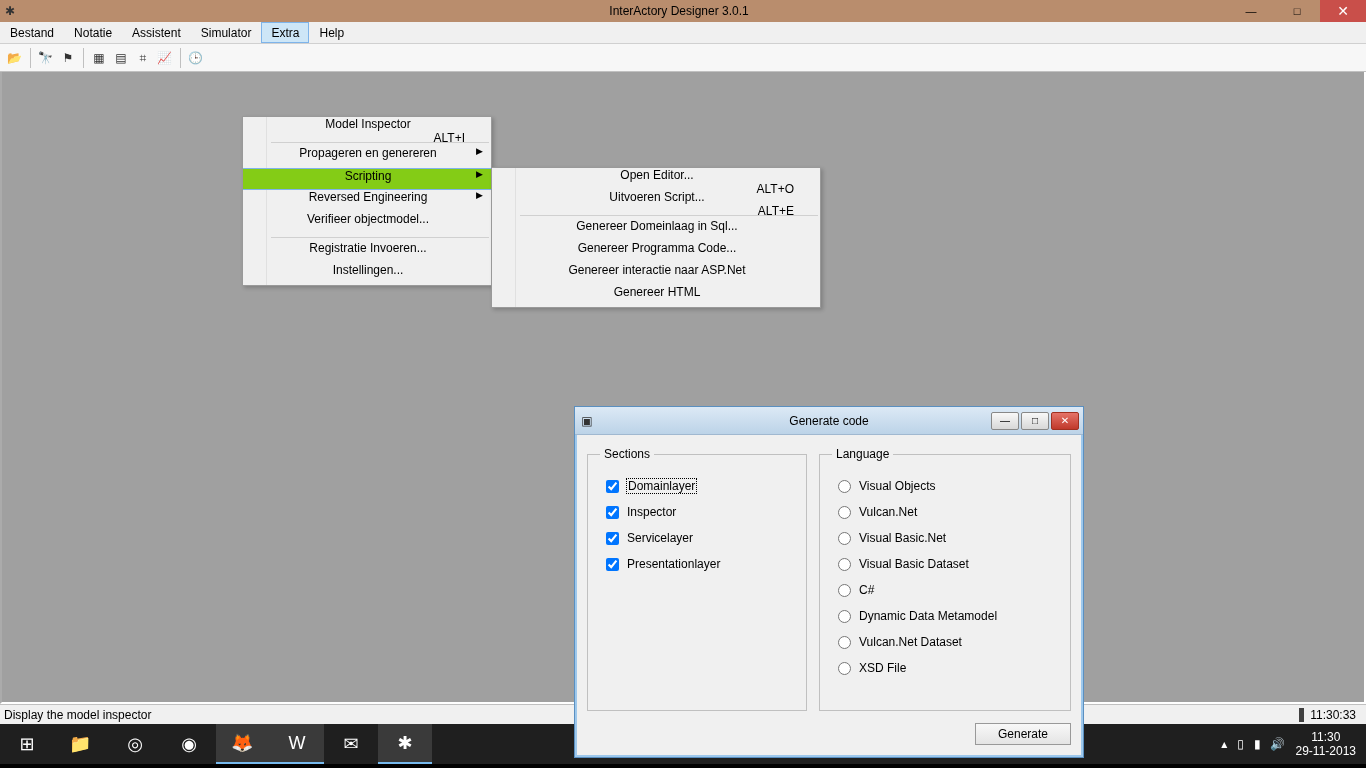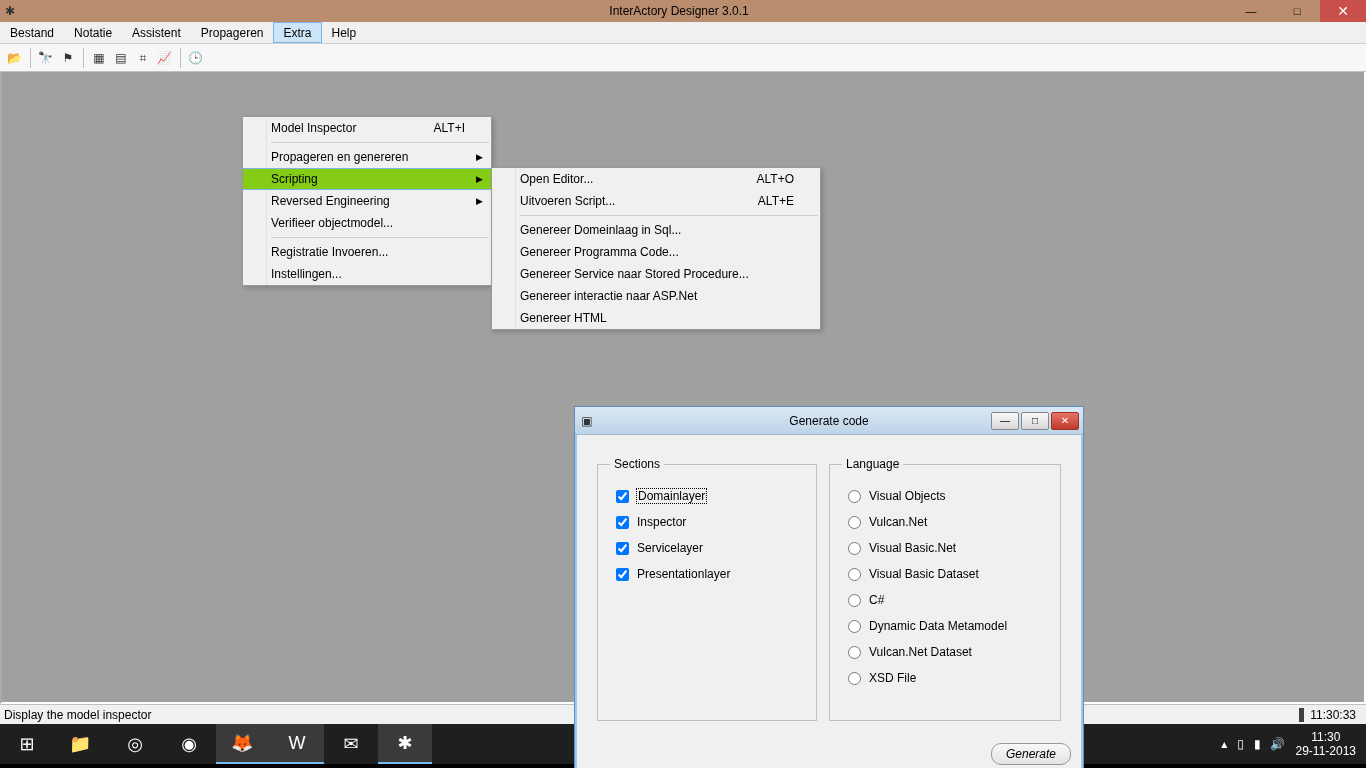--- a/index.html
+++ b/index.html
@@ -21,48 +21,48 @@
 
 .toolbar { height: 28px; background: #f7f7f7; border-bottom: 1px solid #c0c0c0; display: flex; align-items: center; padding: 0 4px; }
 .toolbar .tb-btn { width: 22px; height: 22px; display: flex; align-items: center; justify-content: center; color: #333; }
 .toolbar .sep { width: 1px; height: 20px; background: #c0c0c0; margin: 0 4px; }
 
 
 .workspace { position: relative; height: 632px; background: #a0a0a0; border: 2px inset #fff; border-top: none; }
 
 
 .menu-popup { position: absolute; background: #f0f0f0; border: 1px solid #999; box-shadow: 2px 2px 4px rgba(0,0,0,0.2); }
-.menu-popup .row { height: 22px; display: flex; align-items: center; padding: 0 26px 0 28px; position: relative; color: #000; white-space: nowrap; }
+.menu-popup .row { height: 22px; display: flex; align-items: center; padding: 0 26px 0 28px; position: relative; color: #000; white-space: nowrap; flex-direction: column; }
 .menu-popup .row .shortcut { margin-left: auto; padding-left: 40px; }
 .menu-popup .row .arrow { position: absolute; right: 8px; font-size: 9px; }
 .menu-popup .row.highlight { background: #84cc16; border-top: 1px solid #7eb4ea; border-bottom: 1px solid #7eb4ea; height: 22px; }
 .menu-popup .divider { height: 1px; background: #d0d0d0; margin: 3px 2px 3px 28px; }
 .menu-popup .gutter { position: absolute; left: 0; top: 0; bottom: 0; width: 24px; background: #f0f0f0; border-right: 1px solid #e0e0e0; }
 
 #menu-extra { left: 240px; top: 44px; width: 250px; }
 #menu-scripting { left: 489px; top: 95px; width: 330px; }
 
 
 .dialog { position: absolute; left: 572px; top: 334px; width: 510px; background: #f0f0f0; border: 1px solid #5a8fc0; box-shadow: 0 0 0 2px #9ec8ec inset; }
 .dialog .dlg-title { height: 28px; background: linear-gradient(#dce9f5,#bcd3e8); display: flex; align-items: center; position: relative; border-bottom: 1px solid #a0b8d0; }
 .dialog .dlg-title .dlg-icon { width: 24px; text-align: center; color: #333; }
 .dialog .dlg-title .dlg-caption { position: absolute; left: 0; right: 0; text-align: center; color: #000; pointer-events: none; }
 .dialog .dlg-title .dlg-controls { margin-left: auto; display: flex; gap: 2px; padding-right: 4px; }
 .dialog .dlg-title .dlg-btn { width: 28px; height: 18px; border: 1px solid #888; background: linear-gradient(#f8f8f8,#d8d8d8); border-radius: 2px; display: flex; align-items: center; justify-content: center; font-size: 10px; }
 .dialog .dlg-title .dlg-btn.close { background: linear-gradient(#e57368,#c0392b); color: #fff; border-color: #a03020; }
-.dialog .dlg-body { padding: 22px; display: flex; gap: 12px; }
+.dialog .dlg-body { padding: 12px; display: flex; gap: 12px; }
 .dialog fieldset { border: 1px solid #c0c0c0; padding: 10px 12px 14px 12px; }
 .dialog fieldset legend { padding: 0 4px; color: #000; }
 .dialog .fs-sections { width: 220px; height: 264px; }
 .dialog .fs-language { flex: 1; height: 264px; }
 .dialog .opt { display: flex; align-items: center; gap: 8px; margin: 8px 0 12px 6px; color: #000; }
 .dialog .opt input { margin: 0; }
 .dialog .dotted { outline: 1px dotted #000; outline-offset: 0; padding: 0 1px; }
 .dialog .dlg-footer { padding: 0 12px 12px 12px; display: flex; justify-content: flex-end; }
-.dialog .dlg-footer button { width: 80px; height: 22px; background: linear-gradient(#f8f8f8,#e4e4e4); border: 1px solid #999; border-radius: 10px; font-style: italic; }
+.dialog .dlg-footer button { width: 96px; height: 22px; background: linear-gradient(#f8f8f8,#e4e4e4); border: 1px solid #999; border-radius: 0; }
 
 
 .statusbar { height: 20px; background: #f0f0f0; border-top: 1px solid #c0c0c0; display: flex; align-items: center; padding: 0 4px; color: #000; }
 .statusbar .right { margin-left: auto; border-left: 5px solid #404040; padding: 0 6px; }
 
 
 .taskbar { height: 40px; background: #1f1f1f; display: flex; align-items: center; }
 .taskbar .task-btn { width: 54px; height: 40px; display: flex; align-items: center; justify-content: center; color: #fff; font-size: 18px; }
 .taskbar .task-btn.active { background: #3a3a3a; border-bottom: 2px solid #76b9ed; }
 .taskbar .tray { margin-left: auto; display: flex; align-items: center; color: #fff; gap: 10px; padding-right: 10px; font-size: 11px; }
@@ -78,21 +78,21 @@
     <div class="win-btn">—</div>
     <div class="win-btn">□</div>
     <div class="win-btn close">✕</div>
   </div>
 </div>
 
 <div class="menubar">
   <div class="menu-item">Bestand</div>
   <div class="menu-item">Notatie</div>
   <div class="menu-item">Assistent</div>
-  <div class="menu-item">Propageren</div>
+  <div class="menu-item">Simulator</div>
   <div class="menu-item active">Extra</div>
   <div class="menu-item">Help</div>
 </div>
 
 <div class="toolbar">
   <div class="tb-btn">📂</div>
   <div class="sep"></div>
   <div class="tb-btn">🔭</div>
   <div class="tb-btn">⚑</div>
   <div class="sep"></div>
@@ -146,23 +146,20 @@
     <div class="row">
       <span>Uitvoeren Script...</span>
       <span class="shortcut">ALT+E</span>
     </div>
     <div class="divider"></div>
     <div class="row">
       <span>Genereer Domeinlaag in Sql...</span>
     </div>
     <div class="row">
       <span>Genereer Programma Code...</span>
-    </div>
-    <div class="row">
-      <span>Genereer Service naar Stored Procedure...</span>
     </div>
     <div class="row">
       <span>Genereer interactie naar ASP.Net</span>
     </div>
     <div class="row">
       <span>Genereer HTML</span>
     </div>
   </div>
 
   <div class="dialog">

